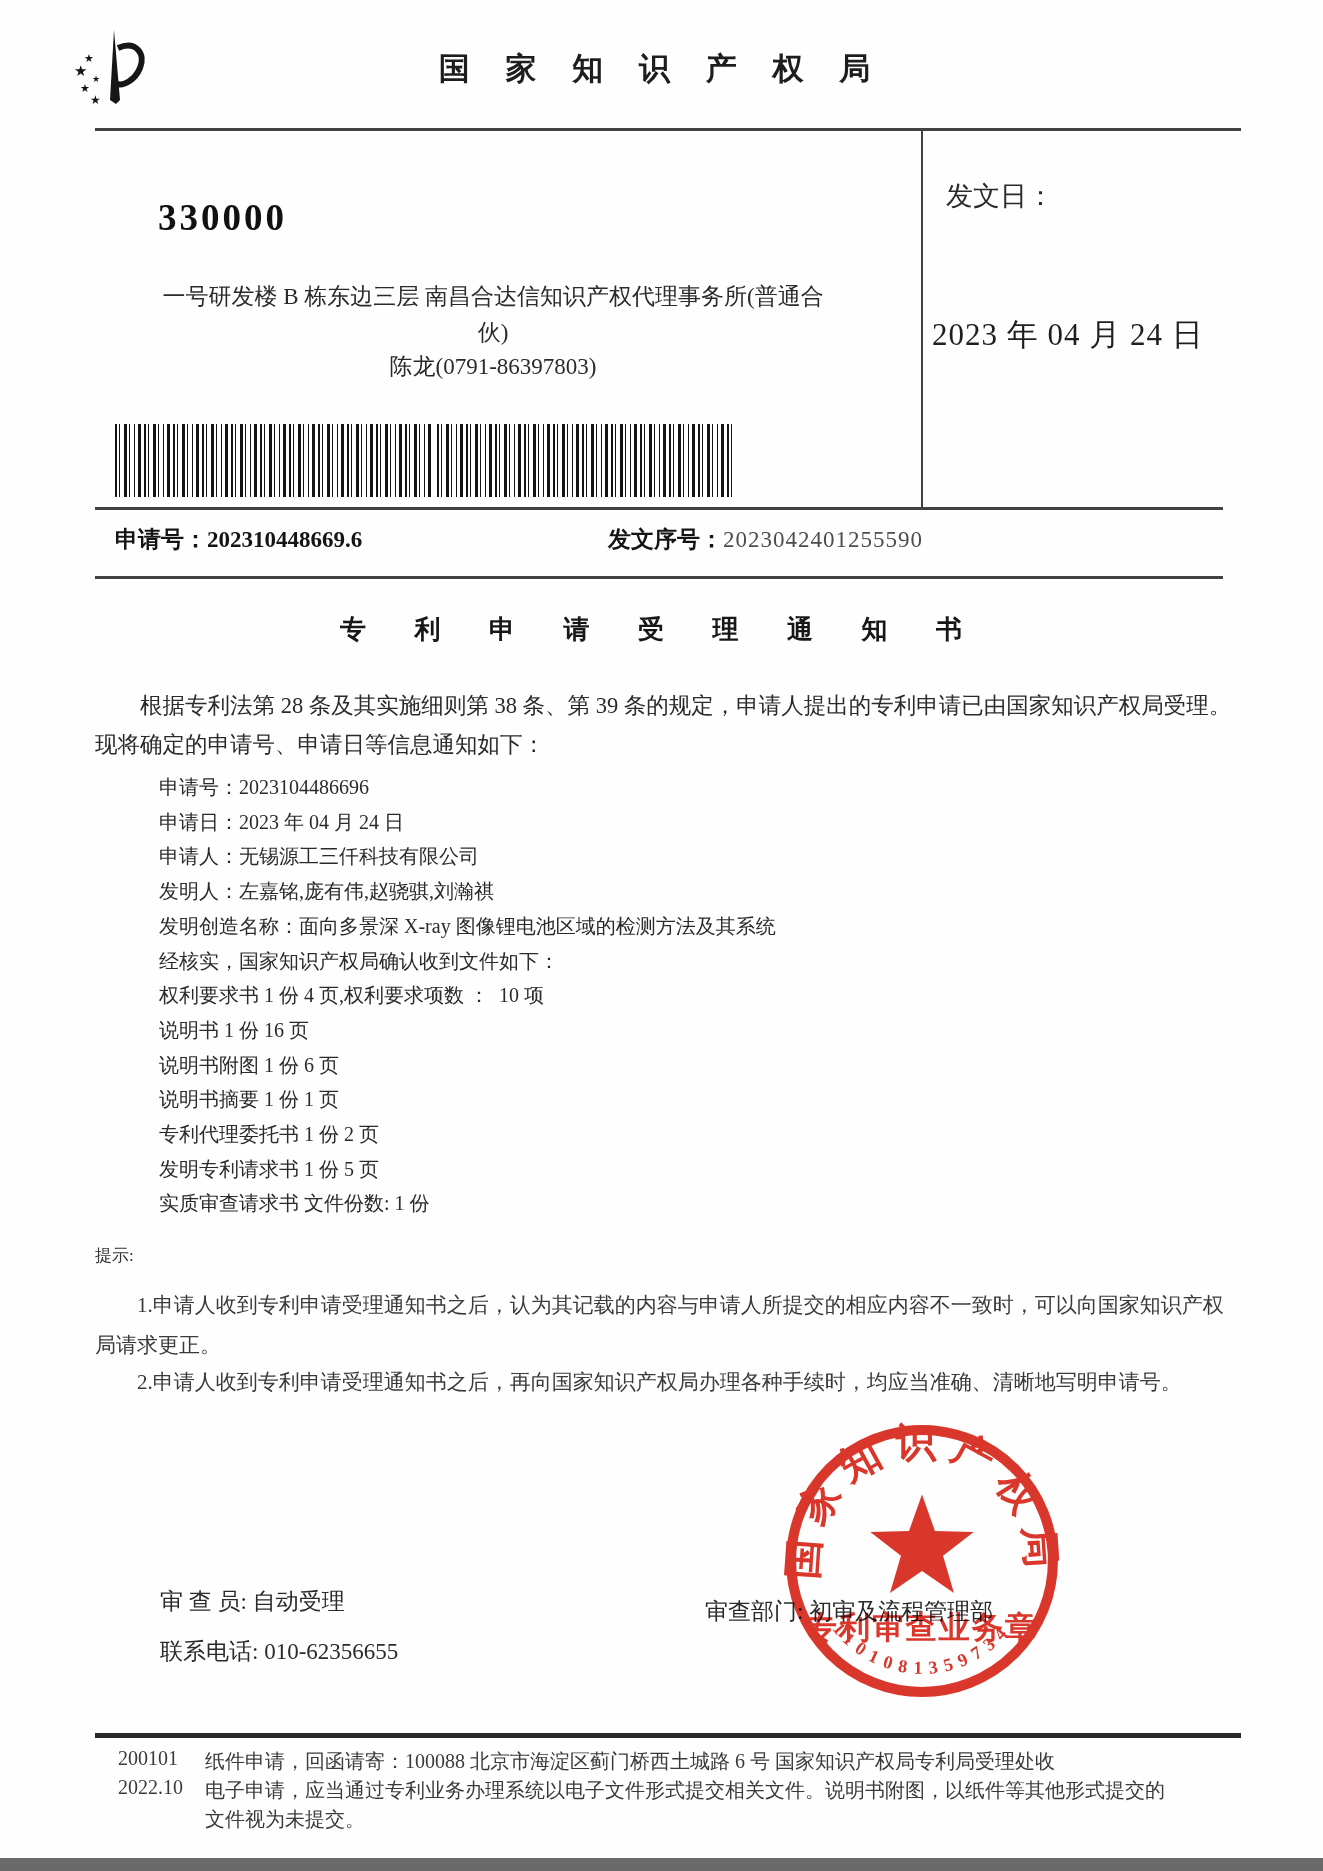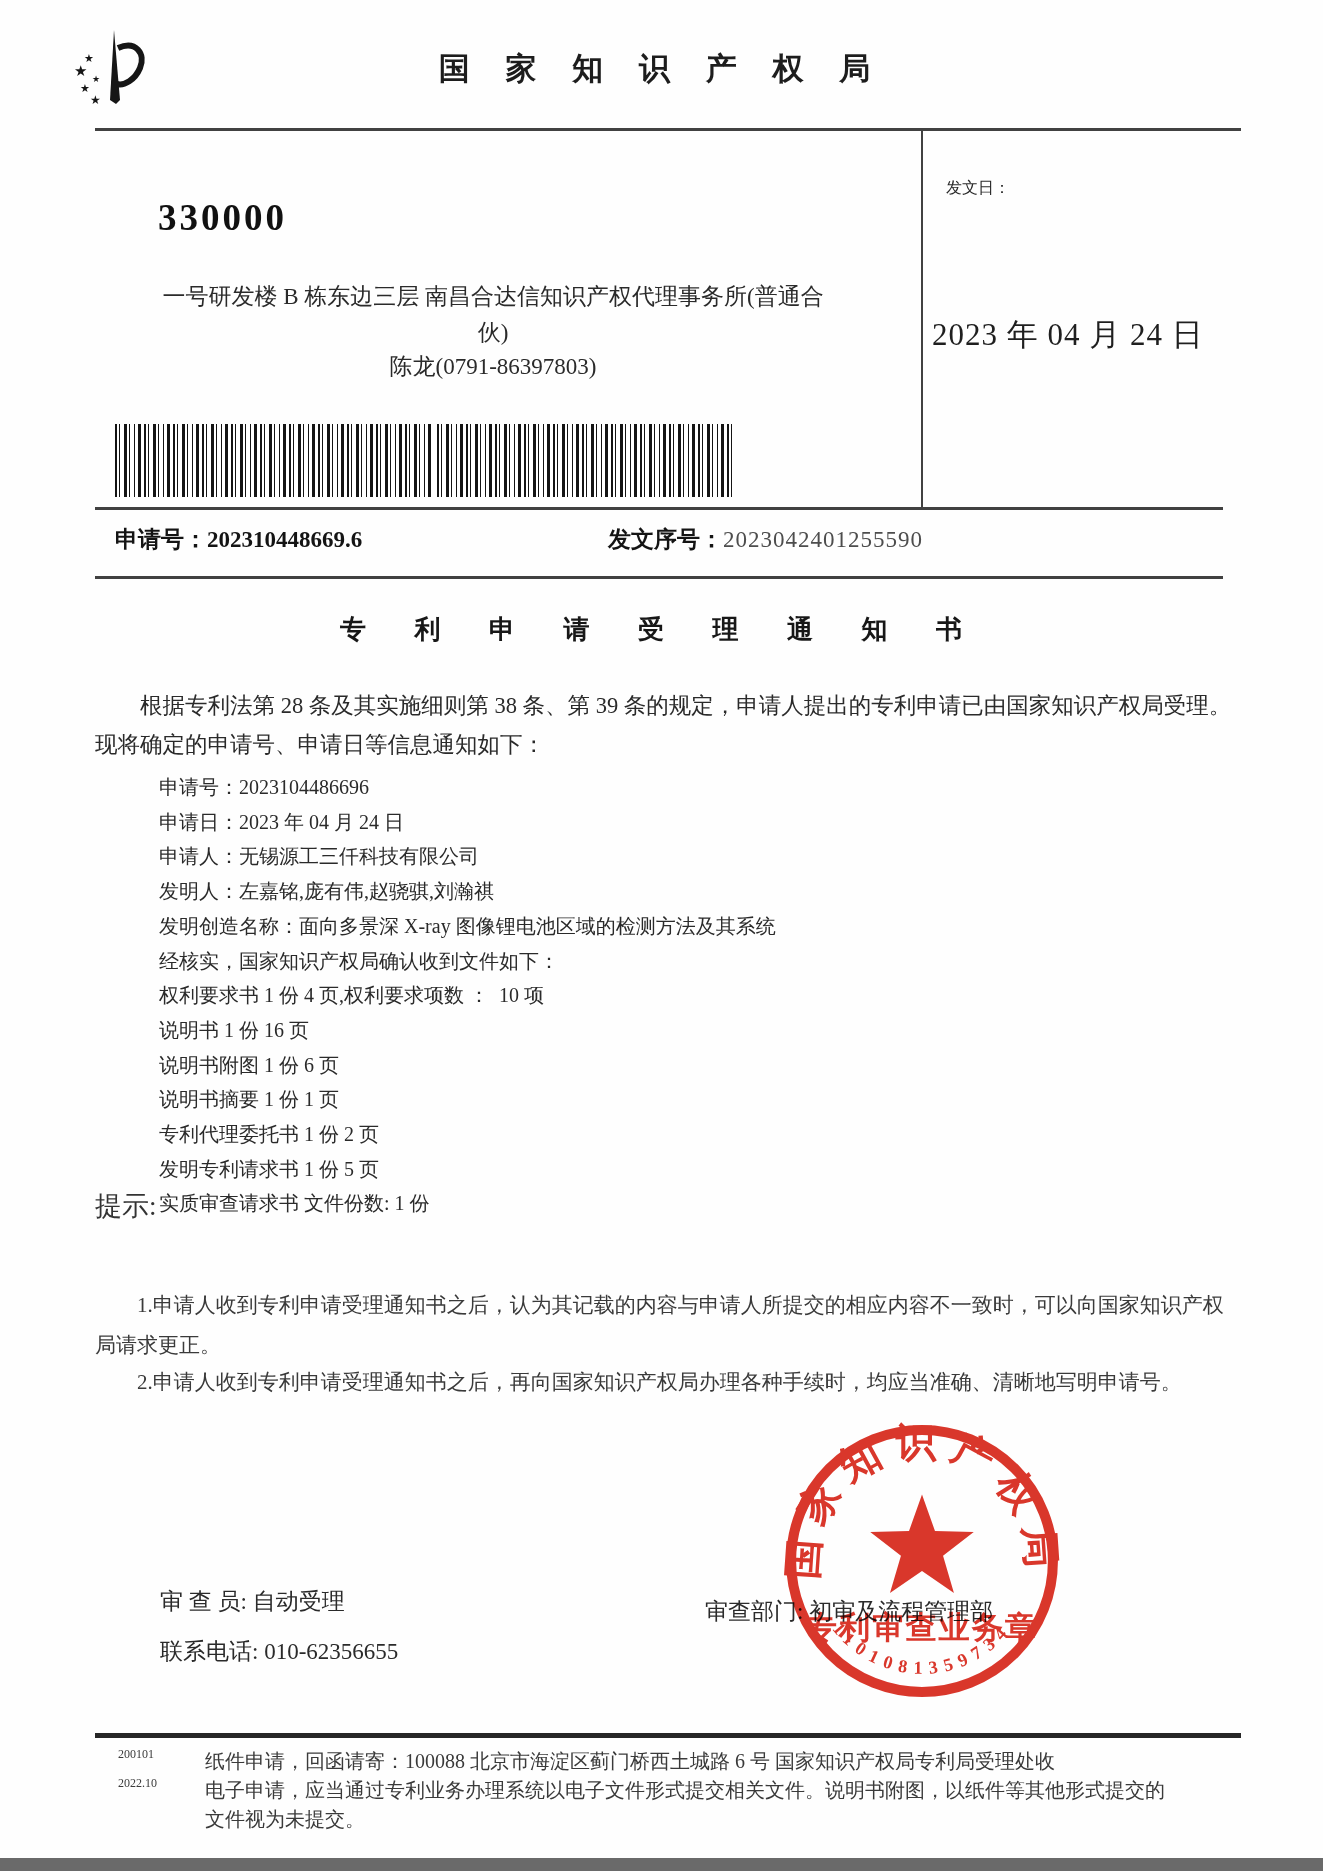--- a/index.html
+++ b/index.html
@@ -19,21 +19,21 @@
   .hr3{top:576px;width:1128px;}
   .vline{left:921px;top:128px;width:2px;height:381px;background:#414141;}
   
   .postcode{top:196px;left:158px;font-size:37px;font-weight:bold;letter-spacing:3px;color:#111;}
   .addr{left:108px;width:770px;text-align:center;font-size:23px;line-height:36px;color:#2a2a2a;}
   .addr1{top:243px;}
   .addr2{top:279px;}
   .addr3{top:315px;}
   .addr4{top:349px;}
   
-  .dispatch-label{top:178px;left:946px;font-size:16px;color:#2a2a2a;}
+  .dispatch-label{top:178px;left:946px;font-size:27px;color:#2a2a2a;}
   .dispatch-date{top:314px;left:932px;font-size:31px;letter-spacing:1px;color:#1f1f1f;}
   
   .barcode{top:424px;height:73px;
     background:repeating-linear-gradient(90deg,
       #141414 0 2px,#fff 2px 4px,#141414 4px 5px,#fff 5px 9px,
       #141414 9px 12px,#fff 12px 14px,#141414 14px 15px,#fff 15px 19px,
       #141414 19px 20px,#fff 20px 23px,#141414 23px 26px,#fff 26px 29px);}
   .barcode.left{left:115px;width:316px;}
   .barcode.right{left:437px;width:296px;}
   
@@ -43,35 +43,35 @@
   .meta .lbl{font-weight:bold;}
   .meta .val-light{font-weight:normal;color:#4d4d4d;letter-spacing:1px;}
   
   .notice-title{top:612px;left:0;width:100%;text-align:center;
     font-size:26px;font-weight:bold;letter-spacing:21px;color:#171717;}
   .intro{top:686px;left:95px;width:1140px;font-size:22.5px;line-height:39px;
     text-indent:2em;color:#2a2a2a;}
   .items{top:770px;left:159px;width:1000px;font-size:20px;line-height:34.7px;color:#2a2a2a;}
   .items div{white-space:pre;}
   
-  .tips-label{top:1188px;left:95px;font-size:27px;color:#333;}
+  .tips-label{top:1244px;left:95px;font-size:17px;color:#333;}
   .tip{left:95px;width:1145px;font-size:21px;line-height:40px;text-indent:2em;color:#3a3a3a;}
   .tip1{top:1285px;}
   .tip2{top:1362px;}
   
   .signoff{font-size:23px;color:#2a2a2a;}
   .examiner{top:1586px;left:160px;}
   .phone{top:1636px;left:160px;}
   .department{top:1596px;left:705px;}
   
   .seal{left:779px;top:1418px;width:286px;height:286px;
     mix-blend-mode:multiply;opacity:.93;}
   
   .fbar{top:1733px;left:95px;width:1146px;height:5px;background:#272727;}
-  .fcode{left:118px;font-size:12px;color:#3a3a3a;}
+  .fcode{left:118px;font-size:20px;color:#3a3a3a;}
   .fcode1{top:1747px;}
   .fcode2{top:1776px;}
   .fnote{left:205px;width:1035px;font-size:20px;line-height:29px;color:#3a3a3a;}
   .fnote1{top:1747px;}
   .fnote2{top:1776px;}
   .bottom-strip{top:1858px;left:0;width:1323px;height:13px;background:#6a6a6a;}
   .logo{left:70px;top:26px;}
 </style>
 </head>
 <body>

